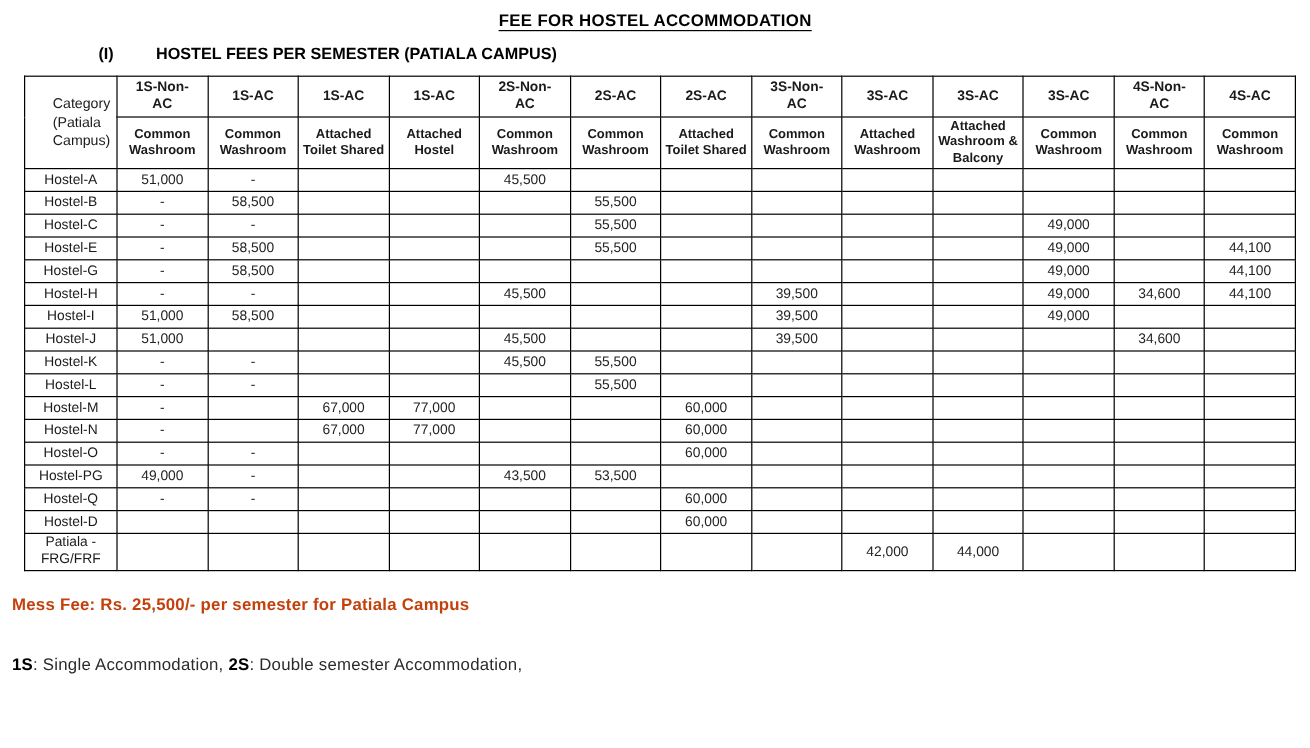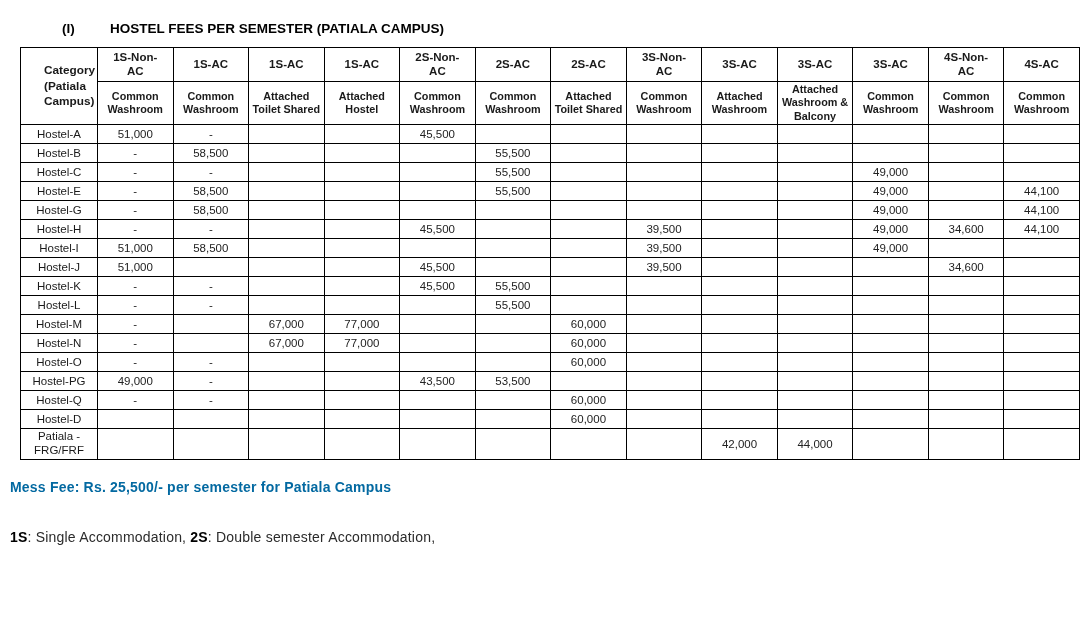--- a/index.html
+++ b/index.html
@@ -16,67 +16,68 @@
     display:block;
     text-align:center;
     font-weight:bold;
     font-size:14px;
     letter-spacing:.3px;
     text-decoration:underline;
     text-underline-offset:3px;
     color:#000;
   }
   .section-row {
-    margin:12px 0 0 62px;
+    margin:12px 0 0 82px;
     font-weight:bold;
     font-size:13.5px;
     color:#000;
   }
   .section-index { display:inline-block; width:48px; }
   table {
     border-collapse:collapse;
     table-layout:fixed;
     width:1060px;
     margin:11px 0 0 20px;
     background:#fff;
   }
   th, td {
     border:1px solid #000;
     text-align:center;
     vertical-align:middle;
     overflow:hidden;
   }
-  .cat-th  { font-size:11.8px; font-weight:bold; line-height:1.3; padding:0 23px; }
+  .cat-th  { font-size:11.8px; font-weight:normal; line-height:1.3; padding:0 23px; }
   .group-th{ font-size:11.5px; font-weight:bold; height:34px; line-height:1.2; padding:1px 4px; }
   .gl      { display:inline-block; max-width:56px; }
   .type-th { font-size:10.8px; font-weight:bold; height:43px; line-height:1.25; padding:1px 2px; }
   .row-th  { font-size:11.5px; font-weight:normal; line-height:1.2; padding:1px 4px; }
   td       { font-size:11.5px; color:#222; height:19px; padding:0 2px; }
   .mess-fee {
     margin:19px 0 0 10px;
     font-size:14px;
     font-weight:bold;
-    color:#0369a1;
+    color:#c2410c;
     letter-spacing:.2px;
   }
   .legend {
     margin-left:10px;
     font-size:14px;
     color:#2b2b2b;
     letter-spacing:.2px;
   }
   #legend1 { margin-top:34px; }
   #legend2 { margin-top:12px; }
   .b { font-weight:bold; color:#000000; }
 </style>
 </head>
 <body>
 
 <div class="page">
 
+  <span class="doc-title">FEE FOR HOSTEL ACCOMMODATION</span>
 
   <div class="section-row">
     <span class="section-index">(I)</span><span>HOSTEL FEES PER SEMESTER (PATIALA CAMPUS)</span>
   </div>
 
   <table>
     <colgroup id="table-cols">
         <col style="width: 77px;">
         <col>
         <col>

